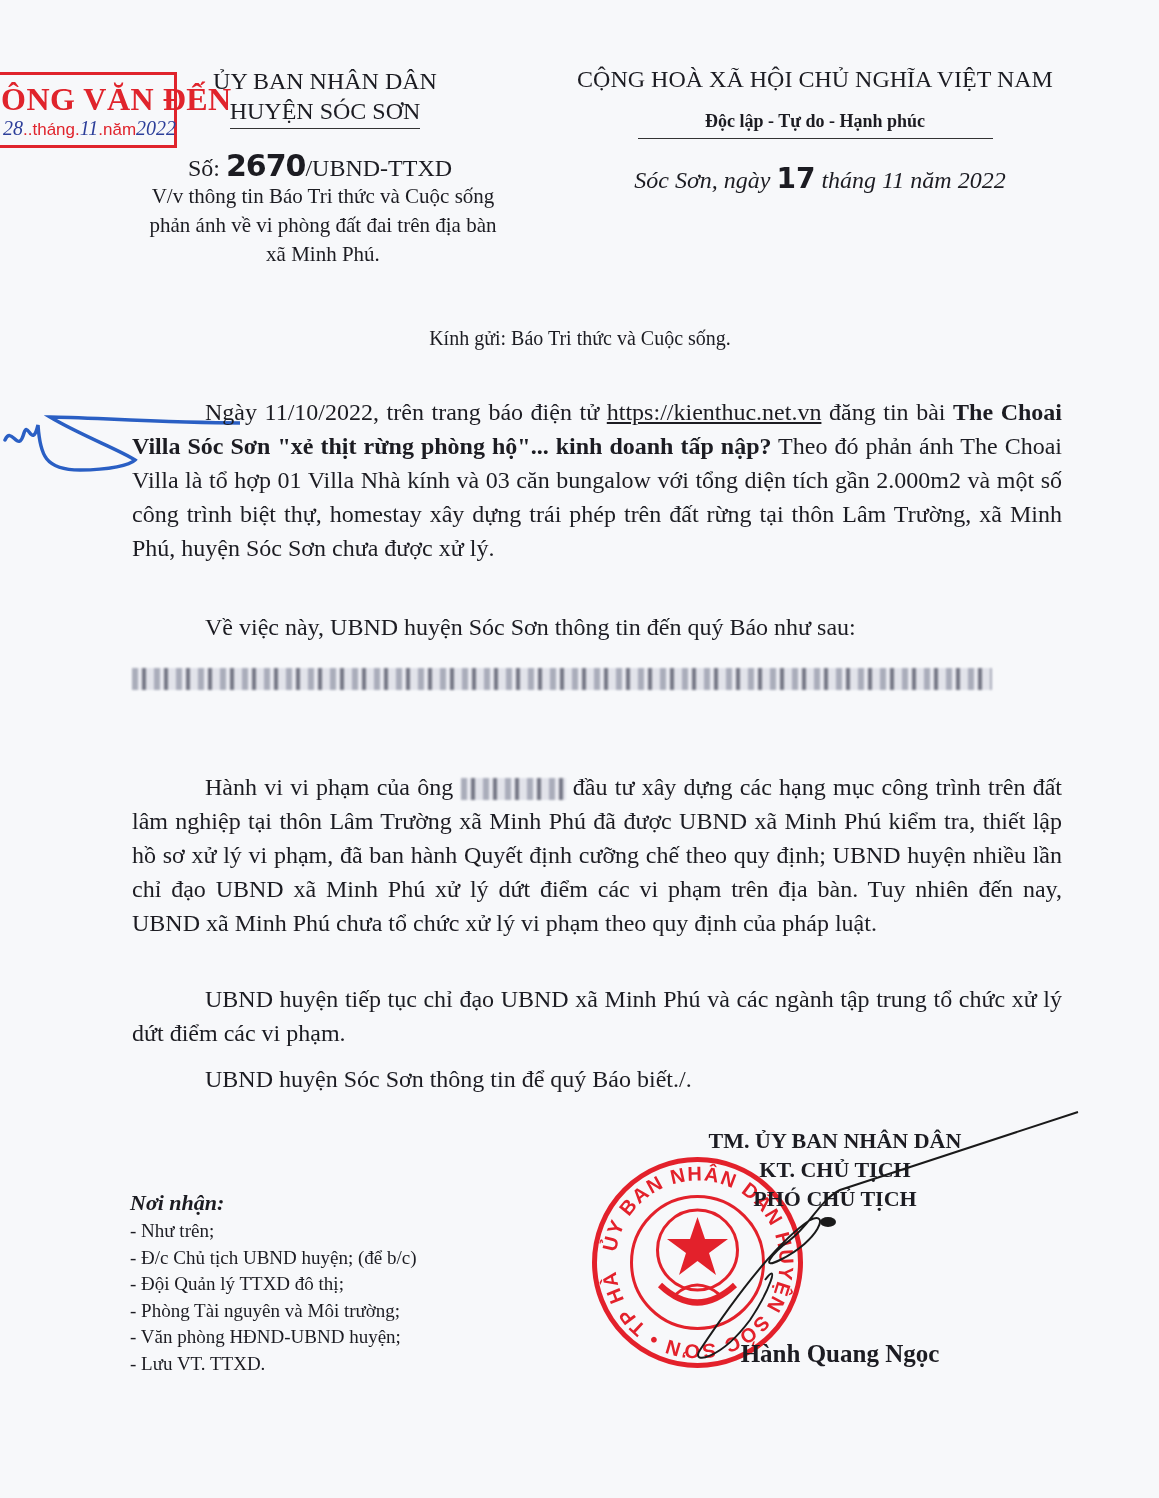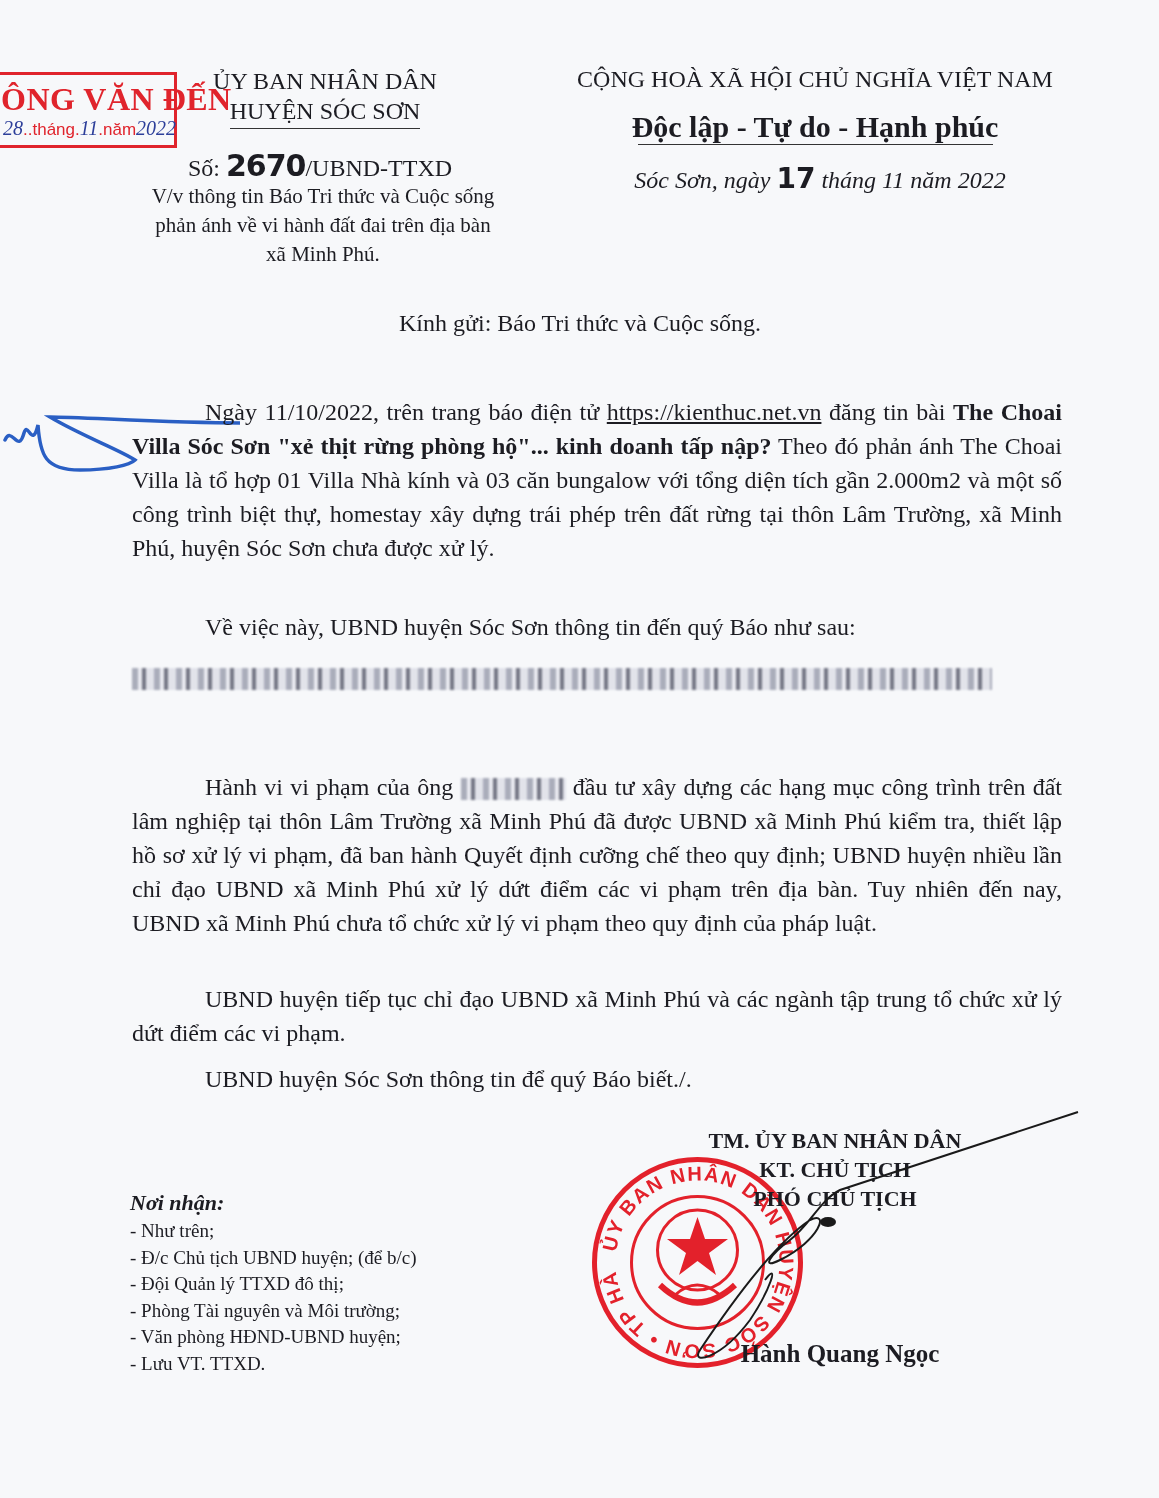--- a/index.html
+++ b/index.html
@@ -14,21 +14,21 @@
   .stamp-in .d { position:absolute; left:20px; top:42px; font-size:17px; white-space:nowrap; font-family:"Liberation Sans",sans-serif; }
   .stamp-in .hw { color:#2d3f9a; font-style:italic; font-family:"Liberation Serif",serif; font-size:20px; }
   .left-hdr { left:180px; top:66px; width:290px; }
   .underline { display:block; margin:2px auto 0; height:0; border-top:1.5px solid #333; }
   .so { left:150px; top:148px; width:340px; font-size:24px; }
   .so .num { font-family:"DejaVu Sans",sans-serif; font-weight:bold; font-size:30px; letter-spacing:-1px; }
   .vv { left:118px; top:182px; width:410px; font-size:21px; line-height:29px; }
   .right-hdr { left:545px; top:64px; width:540px; }
   .date { left:560px; top:162px; width:520px; font-style:italic; font-size:24px; }
   .date .hw { font-family:"DejaVu Sans",sans-serif; font-style:normal; font-weight:bold; font-size:28px; }
-  .kinh { left:300px; top:310px; width:560px; font-size:24px; }
+  .kinh { left:300px; top:327px; width:560px; font-size:20px; }
   .body { left:132px; width:930px; font-size:24px; line-height:34px; text-align:justify; }
   .body p { margin:0; text-indent:73px; }
   .link { text-decoration:underline; }
   .blur { display:inline-block; height:22px; vertical-align:middle;
           background:repeating-linear-gradient(90deg,#9da0b0 0 6px,#e9eaf0 6px 10px,#5d6070 10px 14px,#dfe0e8 14px 22px); filter:blur(1.2px); opacity:0.85; }
   .recv { left:130px; top:1188px; width:400px; }
   .recv .title { font-style:italic; font-weight:bold; font-size:22px; line-height:30px; }
   .recv .item { font-size:19px; line-height:26.5px; }
   .sign { left:650px; top:1126px; width:370px; font-size:22px; font-weight:bold; line-height:29px; }
   .signer { left:690px; top:1340px; width:300px; font-size:25px; font-weight:bold; }
@@ -46,27 +46,27 @@
 <div class="abs left-hdr center hdr">
   <div>ỦY BAN NHÂN DÂN</div>
   <div>HUYỆN SÓC SƠN</div>
   <span class="underline" style="width:190px"></span>
 </div>
 <div class="abs so center">
   <span>Số: </span><span class="num">2670</span><span>/UBND-TTXD</span>
 </div>
 <div class="abs vv center">
   <div>V/v thông tin Báo Tri thức và Cuộc sống</div>
-  <div>phản ánh về vi hành đất đai trên địa bàn</div>
+  <div>phản ánh về vi phòng đất đai trên địa bàn</div>
   <div>xã Minh Phú.</div>
 </div>
 
 <div class="abs right-hdr center hdr">
   <div>CỘNG HOÀ XÃ HỘI CHỦ NGHĨA VIỆT NAM</div>
-  <div style="font-weight:bold; font-size:30px; margin-top:18px">Độc lập - Tự do - Hạnh phúc</div>
+  <div style="font-weight:bold; font-size:18px; margin-top:12px">Độc lập - Tự do - Hạnh phúc</div>
   <span class="underline" style="width:355px"></span>
 </div>
 <div class="abs date center">
   <span>Sóc Sơn, ngày </span><span class="hw">17</span><span> tháng 11 năm 2022</span>
 </div>
 
 <div class="abs kinh center">Kính gửi: Báo Tri thức và Cuộc sống.</div>
 
 <svg class="abs scribble" viewBox="0 0 240 80">
   <path d="M5,45 C12,30 18,60 24,38 C28,25 32,55 38,30 C40,60 45,75 80,75 C110,75 130,70 135,65 C120,55 80,40 50,22 C80,22 170,28 240,28" fill="none" stroke="#2a5fc4" stroke-width="3.5" stroke-linecap="round"></path>

